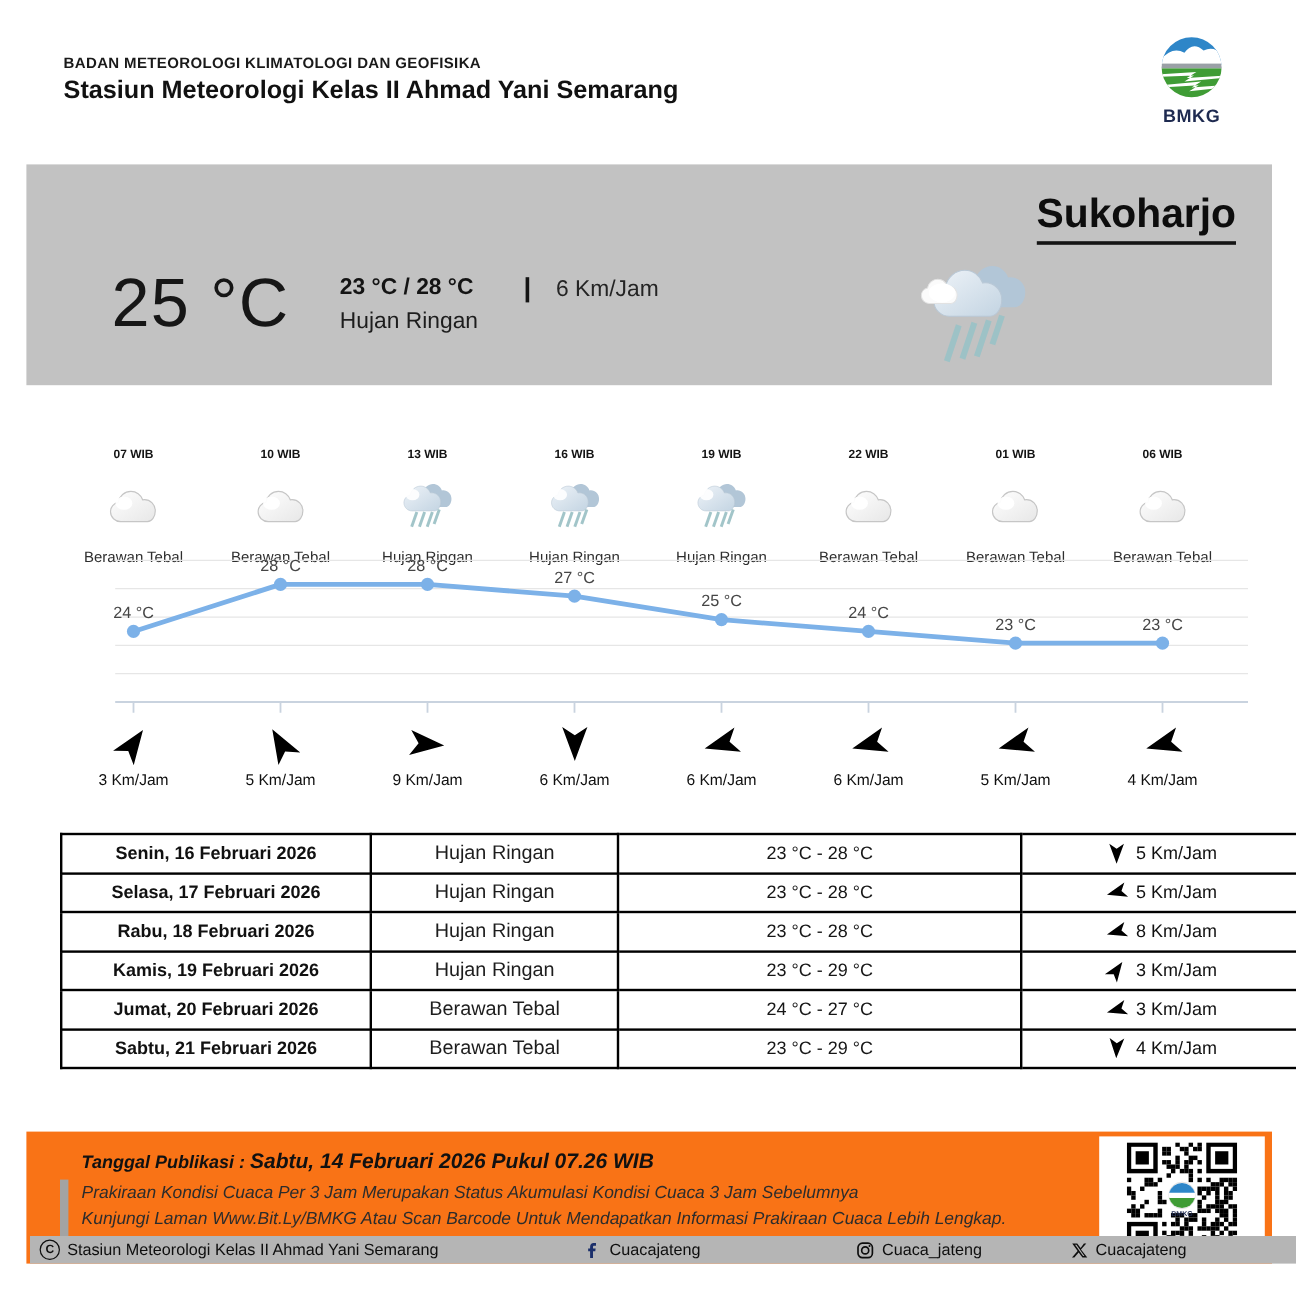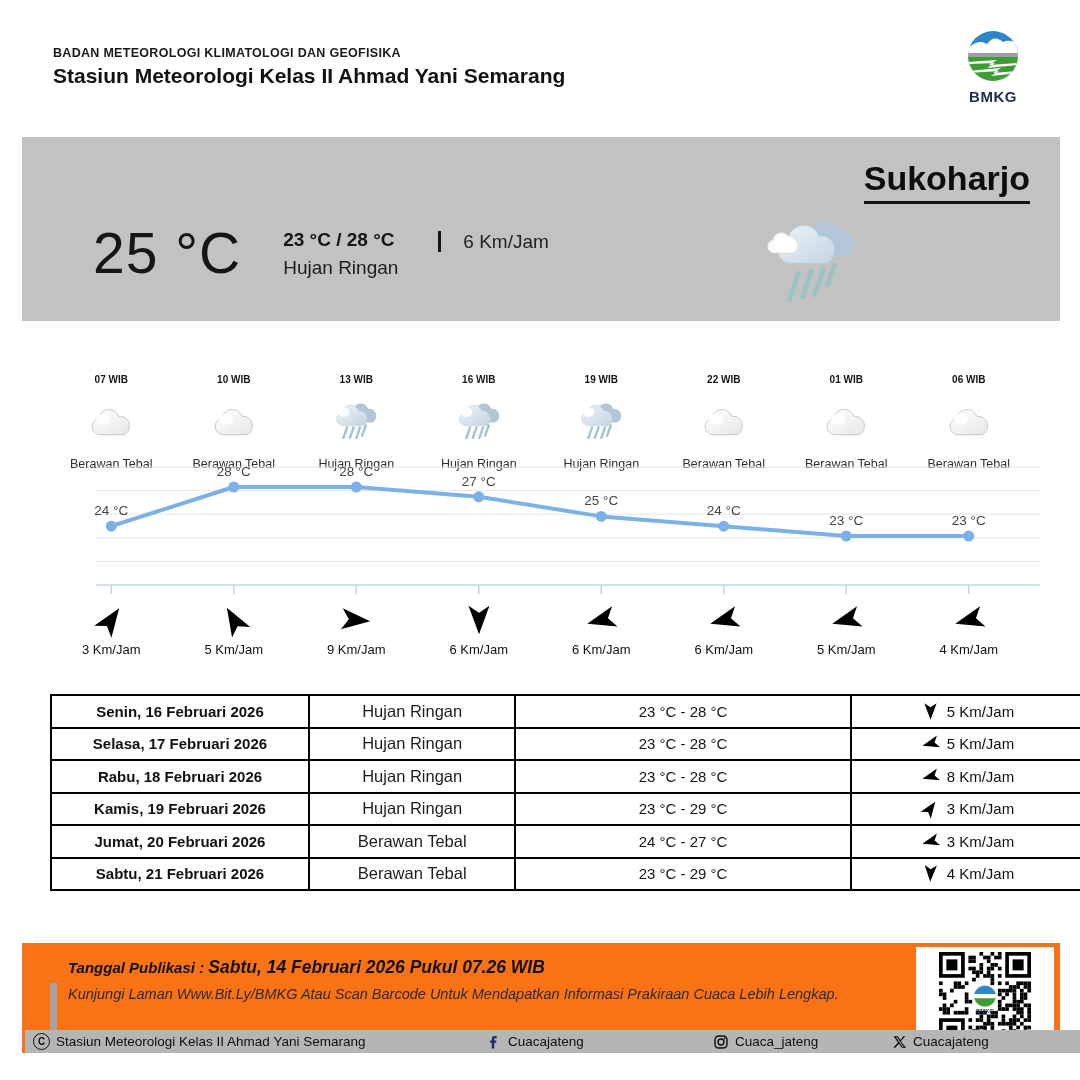--- a/index.html
+++ b/index.html
@@ -436,20 +436,21 @@
       </tr>
     </tbody>
 </table>
 
 <div class="footer">
   <div class="pub">
     <span class="pub-label">Tanggal Publikasi : </span><span class="pub-value">Sabtu, 14 Februari 2026 Pukul 07.26 WIB</span>
   </div>
   <div class="accent"></div>
   <div class="notes" id="notes">
+      <div>Prakiraan Kondisi Cuaca Per 3 Jam Merupakan Status Akumulasi Kondisi Cuaca 3 Jam Sebelumnya</div>
       <div>Kunjungi Laman Www.Bit.Ly/BMKG Atau Scan Barcode Untuk Mendapatkan Informasi Prakiraan Cuaca Lebih Lengkap.</div>
     </div>
   <div class="qr-card">
     <svg id="qr" width="92" height="92" viewBox="0 0 25 25">
         <rect x="0" y="0" width="25" height="25" fill="#fff"></rect>
         <rect x="11" y="0" width="1" height="1" fill="#000"></rect>
         <rect x="14" y="0" width="1" height="1" fill="#000"></rect>
         <rect x="16" y="0" width="1" height="1" fill="#000"></rect>
         <rect x="8" y="1" width="1" height="1" fill="#000"></rect>
         <rect x="9" y="1" width="1" height="1" fill="#000"></rect>

